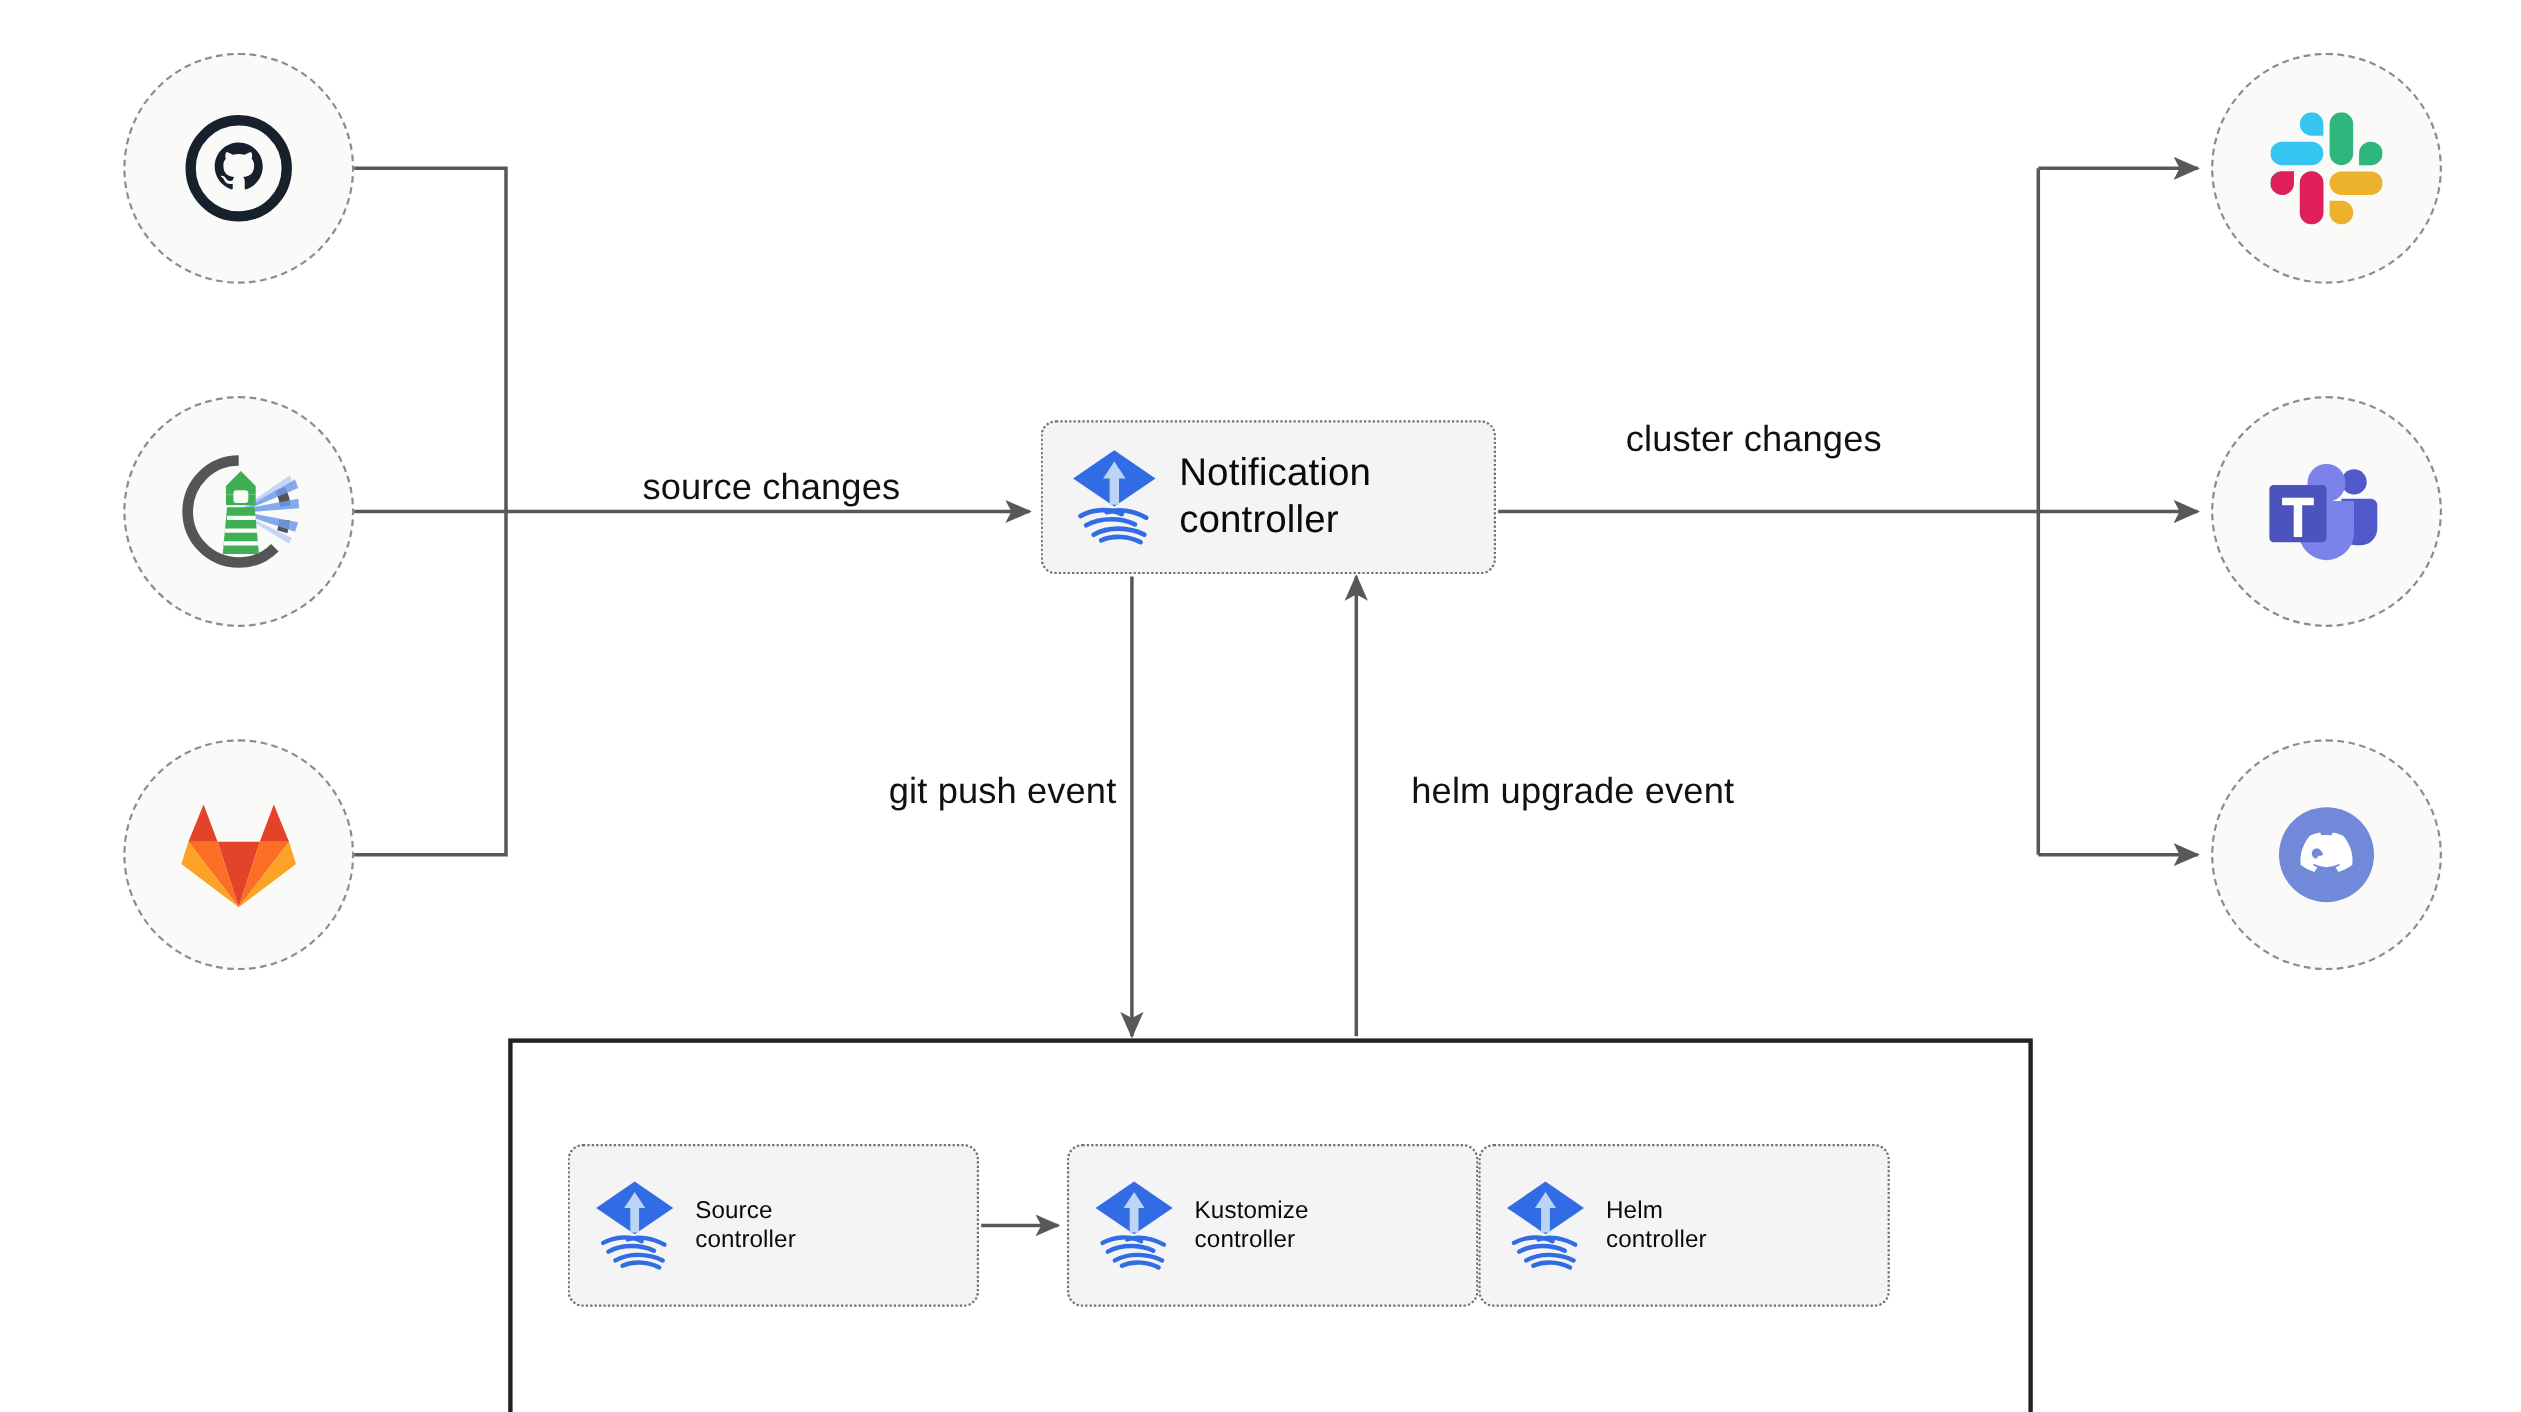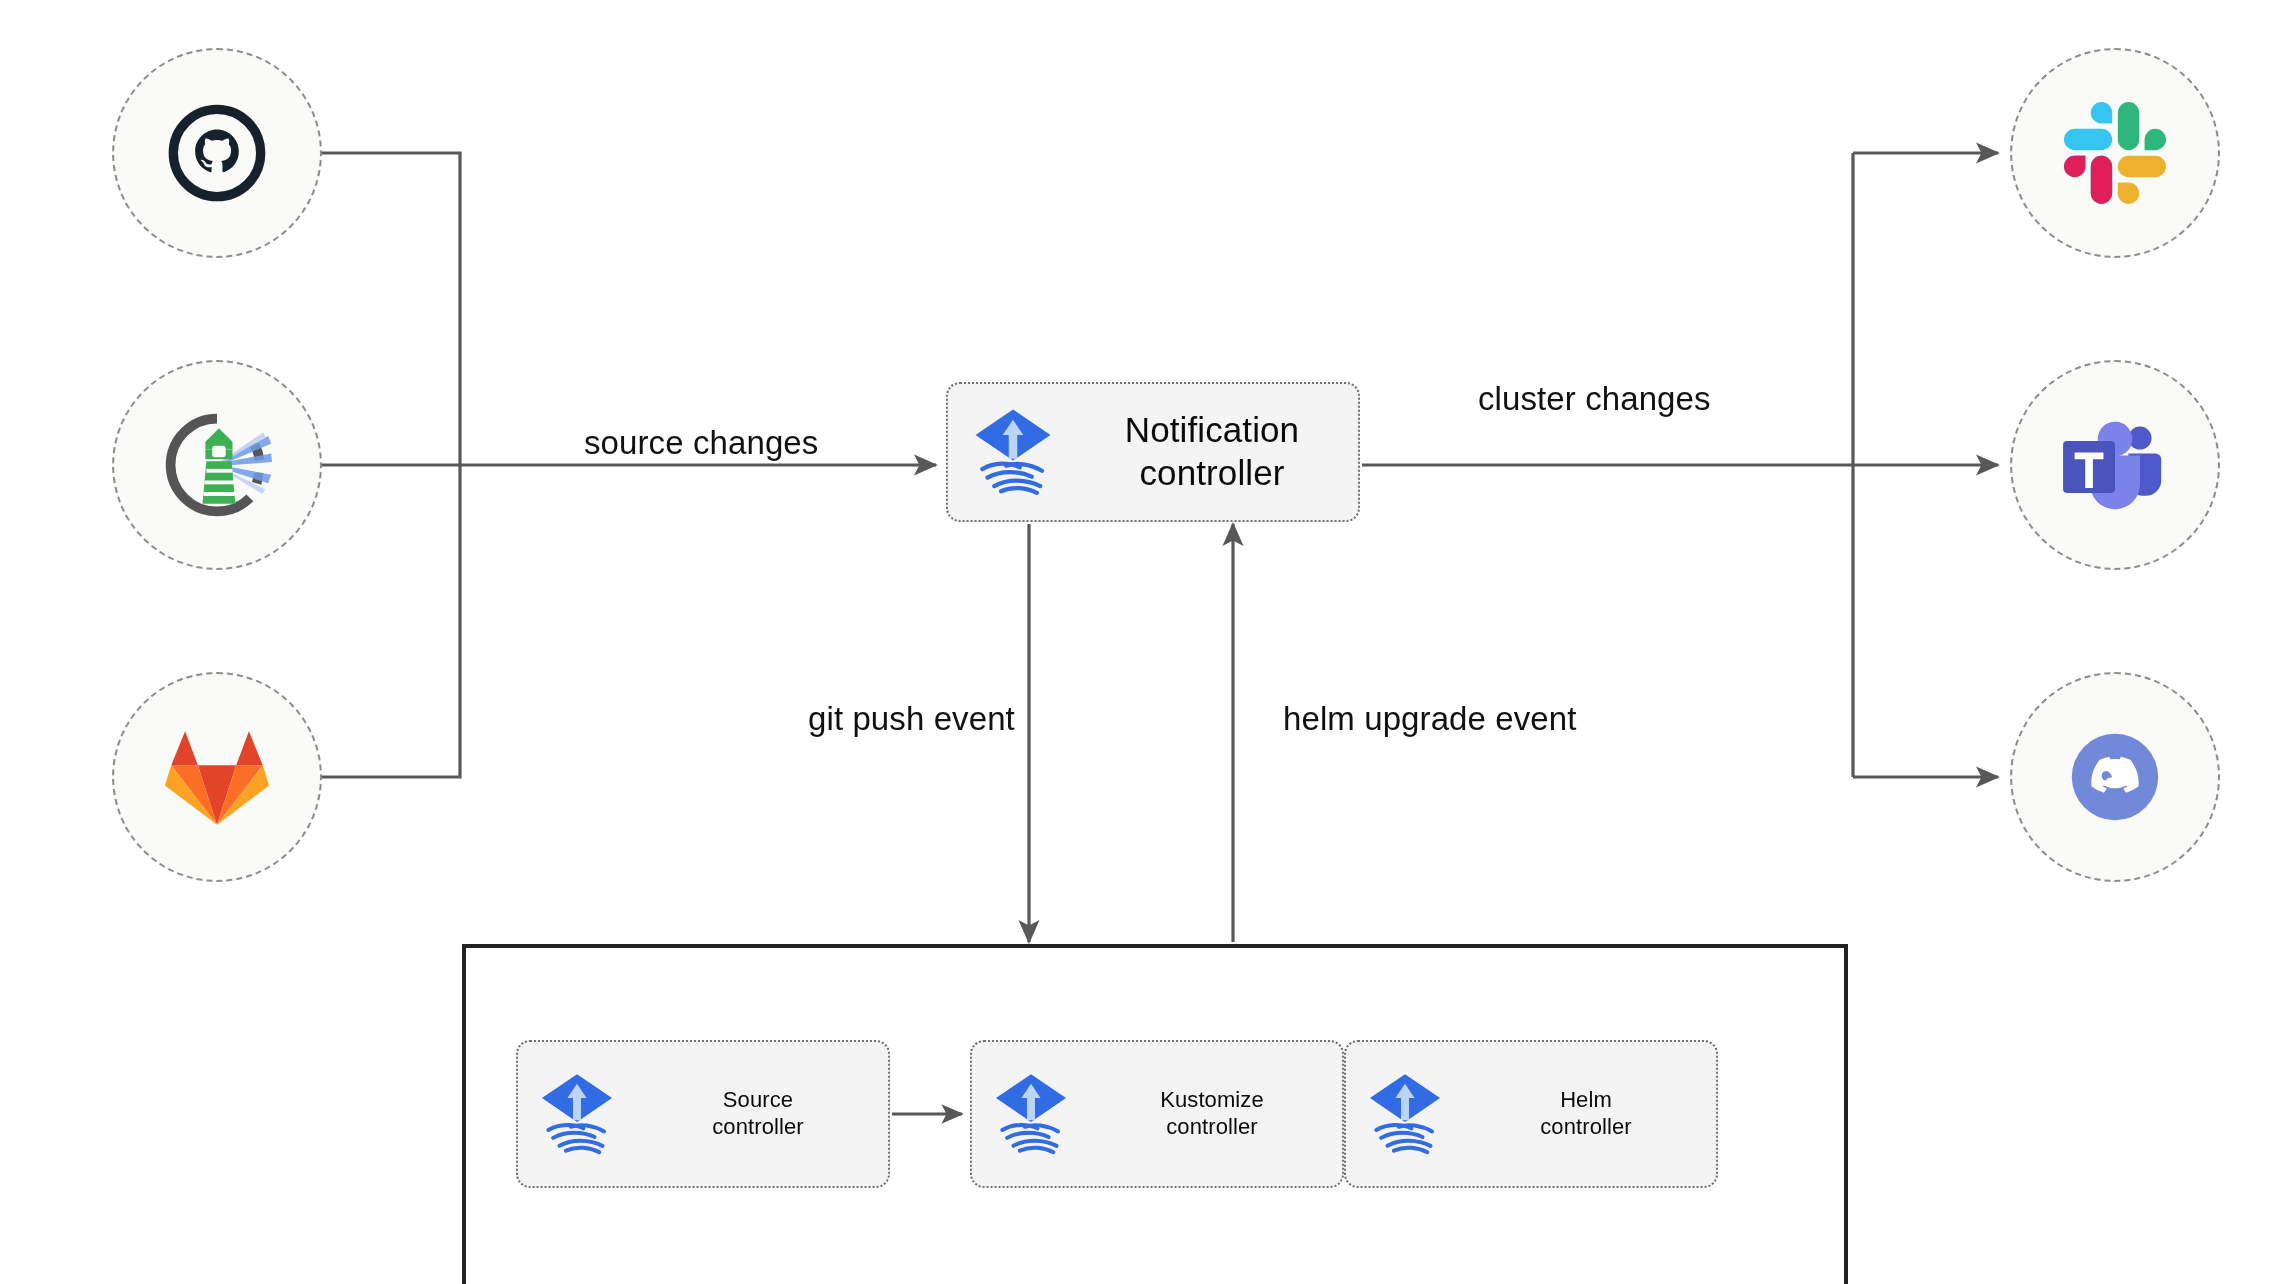--- a/index.html
+++ b/index.html
@@ -21,21 +21,21 @@
   }
   .circle-node svg{display:block;}
 
   
   .ctrl-box{
     background:#f4f4f4;border:2.5px dotted #6f6f6f;border-radius:14px;
     display:flex;align-items:center;box-sizing:border-box;
   }
   .ctrl-icon{flex:0 0 auto;display:flex;align-items:center;justify-content:center;}
   .ctrl-label{
-    flex:1 1 auto;text-align:center;color:#0a0a0a;line-height:1.22;
+    flex:1 1 auto;text-align:left;color:#0a0a0a;line-height:1.22;
     white-space:pre-line;letter-spacing:.1px;
   }
 
   #notification-controller{left:946px;top:382px;width:414px;height:140px;padding:0 6px;}
   #notification-controller .ctrl-icon{width:118px;}
   #notification-controller .ctrl-label{font-size:35px;}
 
   .reconciler-box{width:374px;height:148px;padding:0 4px;}
   .reconciler-box .ctrl-icon{width:110px;}
   .reconciler-box .ctrl-label{font-size:22px;}

